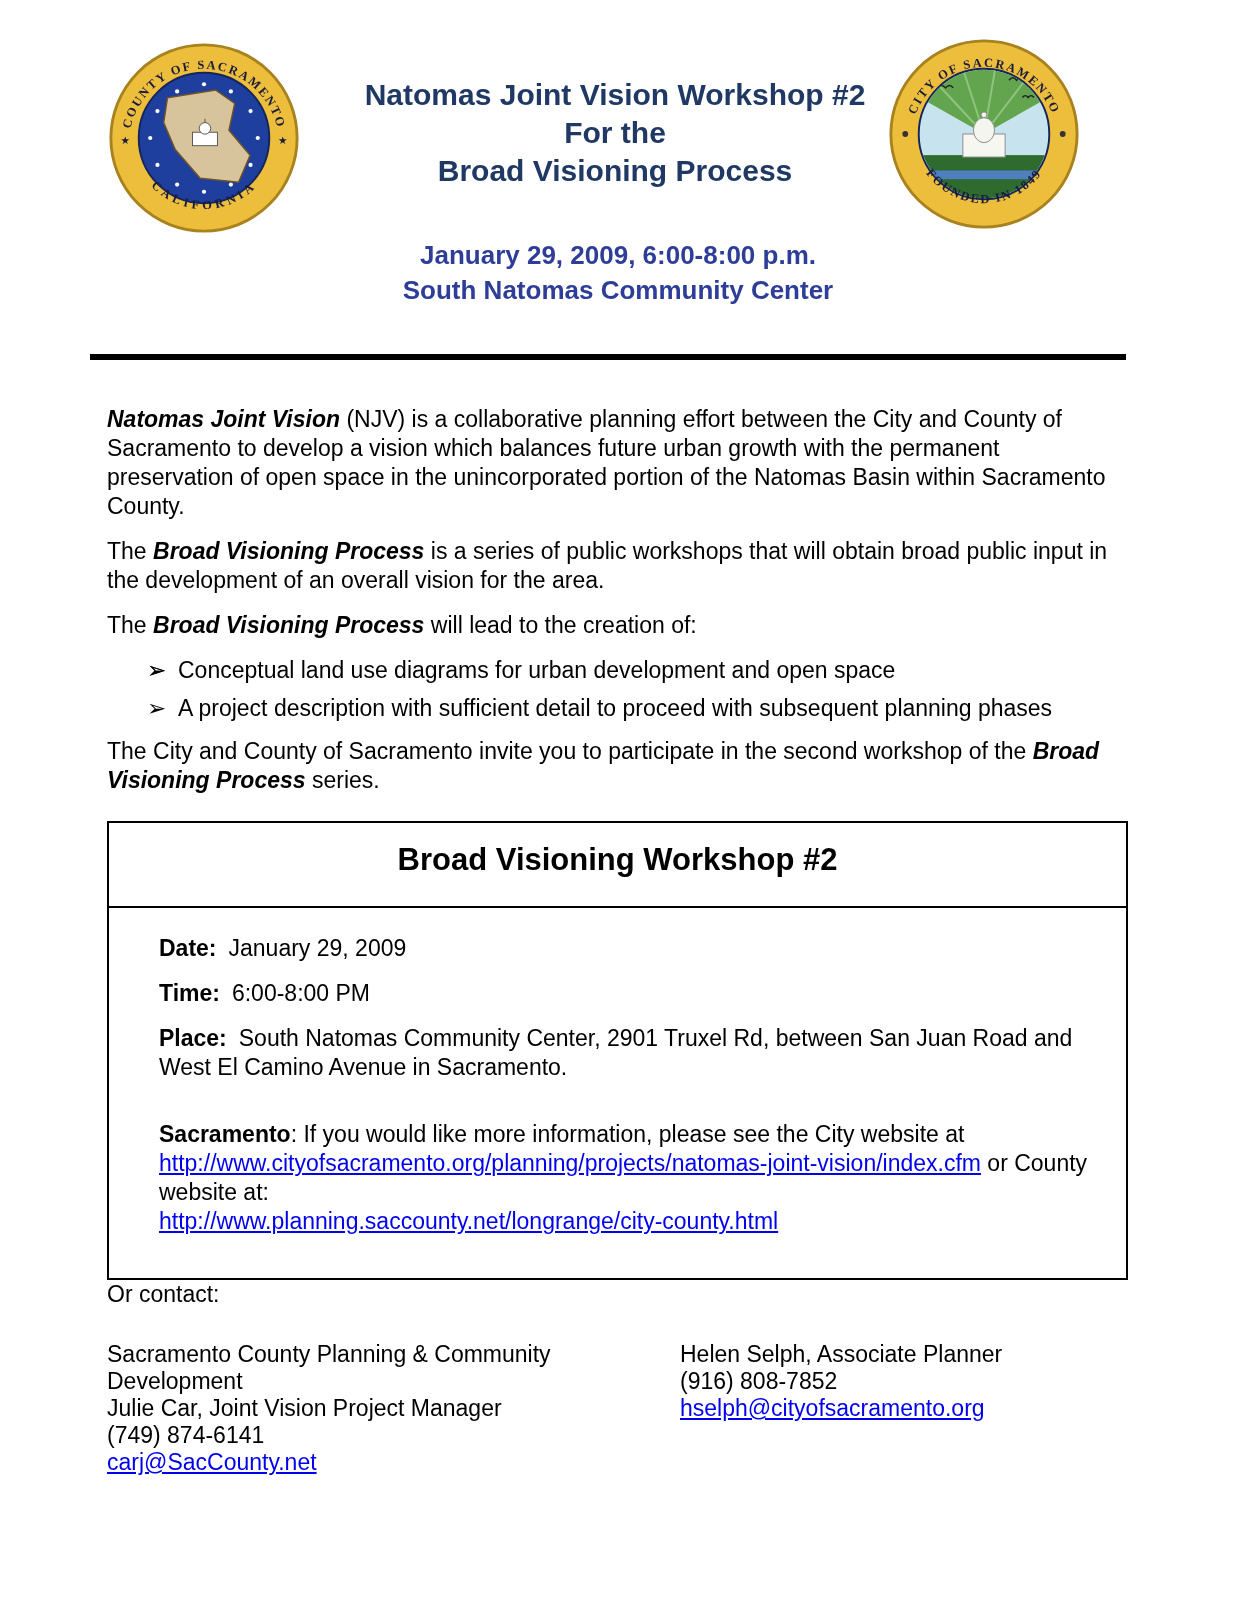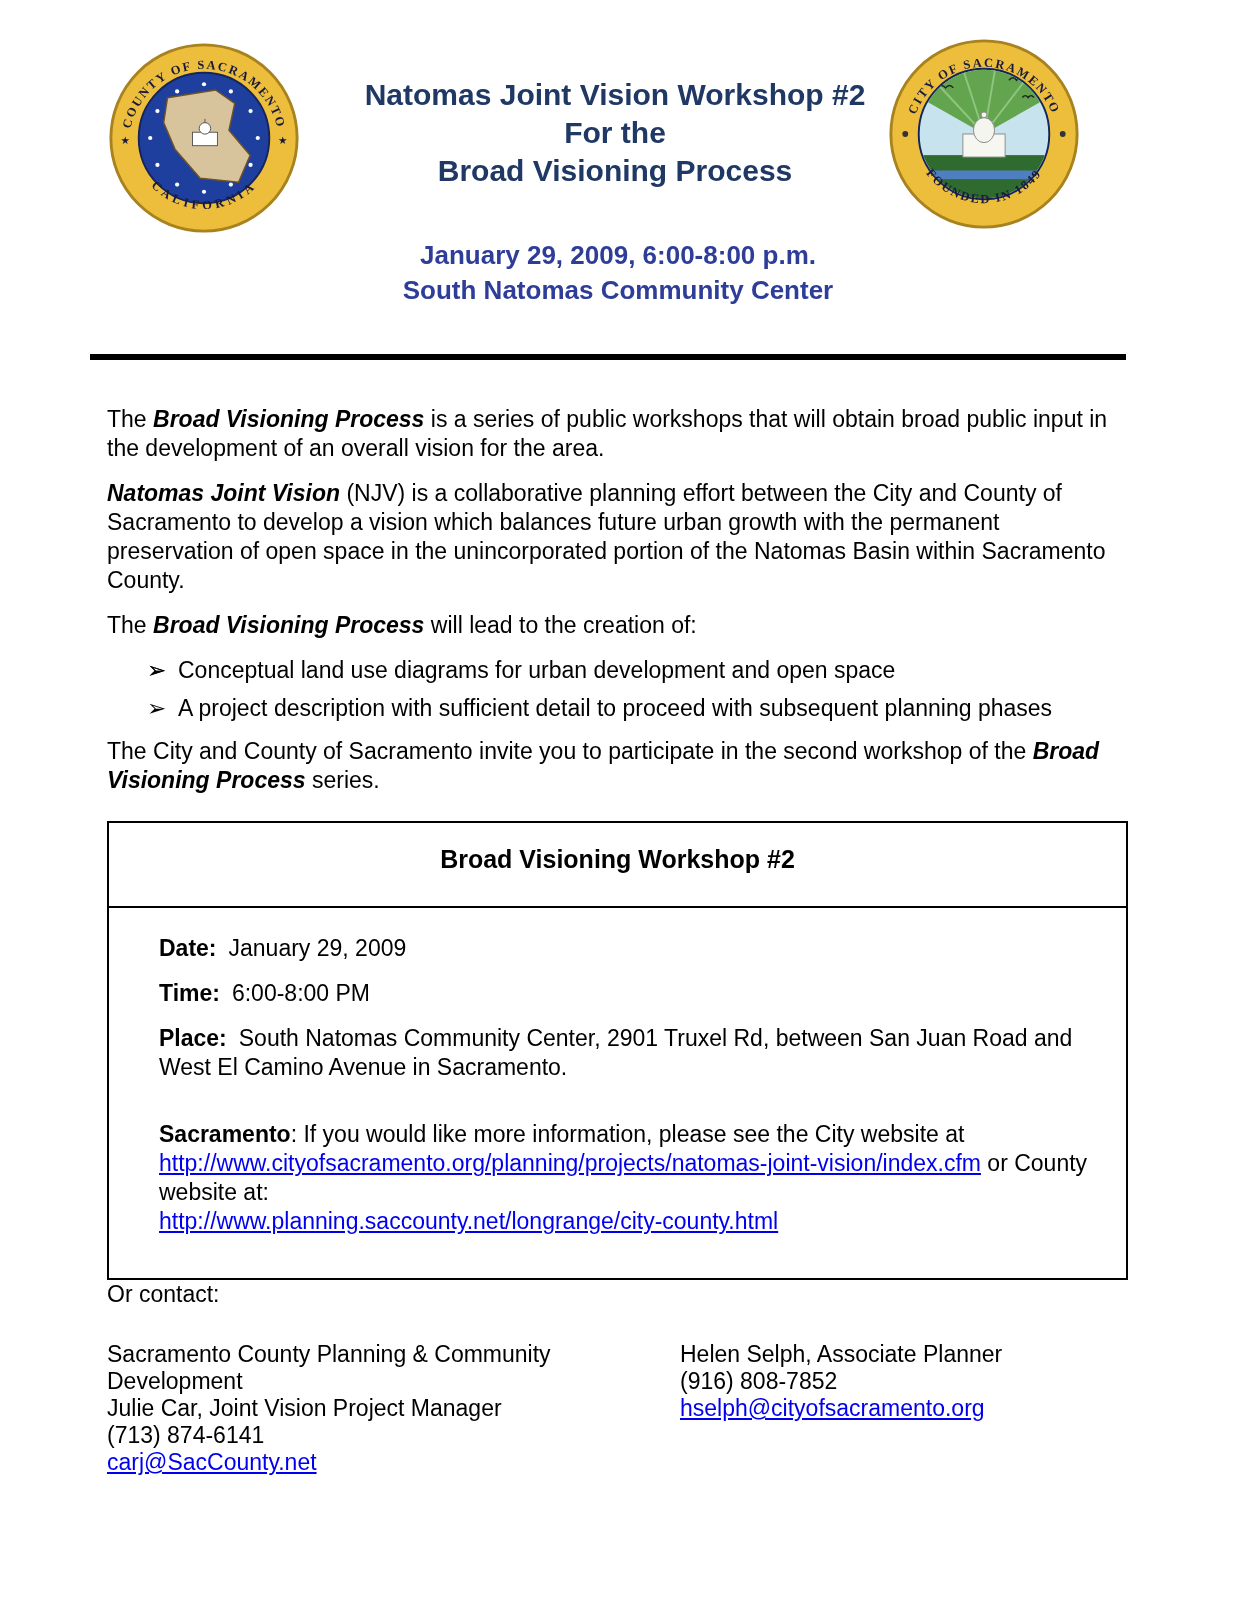--- a/index.html
+++ b/index.html
@@ -34,21 +34,21 @@
 
   .content{position:absolute;left:107px;top:405px;width:1021px;font-size:23px;line-height:29px;}
   .content p{margin:0 0 16px;}
   .bi{font-weight:bold;font-style:italic;}
 
   ul.bullets{margin:0 0 14px;padding:0;list-style:none;}
   ul.bullets li{margin:0 0 9px;padding-left:71px;position:relative;}
   .bullet-glyph{position:absolute;left:40px;top:0;}
 
   .box{border:2px solid #000;margin-top:26px;}
-  .box-header{border-bottom:2px solid #000;text-align:center;font-weight:bold;font-size:25px;padding:22px 10px 32px;}
+  .box-header{border-bottom:2px solid #000;text-align:center;font-weight:bold;font-size:31px;padding:22px 10px 32px;}
   .box-body{padding:26px 30px 26px 50px;}
   .box-row{margin:0;}
   .box-label{font-weight:bold;}
   .box-val{margin-left:12px;}
   .box-gap{height:22px;}
   a{color:var(--link-color);text-decoration:underline;cursor:pointer;word-break:break-all;}
 
   .contact-heading{margin-top:36px;margin-bottom:0;}
   .contacts{display:flex;margin-top:32px;line-height:27px;}
   .contact-col{display:block;}
@@ -150,23 +150,23 @@
       </text>
       <circle cx="18" cy="100" r="3" fill="#333333"></circle>
       <circle cx="182" cy="100" r="3" fill="#333333"></circle>
     </svg>
   </div>
 
   <div class="rule"></div>
 
   <div class="content">
 
+    <p><span class="bi">Natomas Joint Vision</span><span> (NJV) is a collaborative planning effort between the City and County of Sacramento to develop a vision which balances future urban growth with the permanent preservation of open space in the unincorporated portion of the Natomas Basin within Sacramento County.</span></p>
+
     <p><span>The </span><span class="bi">Broad Visioning Process</span><span> is a series of public workshops that will obtain broad public input in the development of an overall vision for the area.</span></p>
-
-    <p><span class="bi">Natomas Joint Vision</span><span> (NJV) is a collaborative planning effort between the City and County of Sacramento to develop a vision which balances future urban growth with the permanent preservation of open space in the unincorporated portion of the Natomas Basin within Sacramento County.</span></p>
 
     <p><span>The </span><span class="bi">Broad Visioning Process</span><span> will lead to the creation of:</span></p>
 
     <ul class="bullets">
       <li><span class="bullet-glyph">➢</span></li>
       <li><span class="bullet-glyph">➢</span><span>Conceptual land use diagrams for urban development and open space</span></li>
       <li><span class="bullet-glyph">➢</span><span>A project description with sufficient detail to proceed with subsequent planning phases</span></li>
     </ul>
 
     <p><span>The City and County of Sacramento invite you to participate in the second workshop of the </span><span class="bi">Broad Visioning Process</span><span> series.</span></p>
@@ -184,21 +184,21 @@
         </p>
       </div>
     </div>
 
     <p class="contact-heading">Or contact:</p>
 
     <div class="contacts">
       <div class="contact-col left">
         <span class="contact-line">Sacramento County Planning &amp; Community Development</span>
         <span class="contact-line">Julie Car, Joint Vision Project Manager</span>
-        <span class="contact-line">(713) 874-6141</span>
+        <span class="contact-line">(749) 874-6141</span>
         <a class="contact-line">carj@SacCounty.net</a>
       </div>
       <div class="contact-col right">
         <span class="contact-line">Helen Selph, Associate Planner</span>
         <span class="contact-line">(916) 808-7852</span>
         <a class="contact-line">hselph@cityofsacramento.org</a>
       </div>
     </div>
 
   </div>

